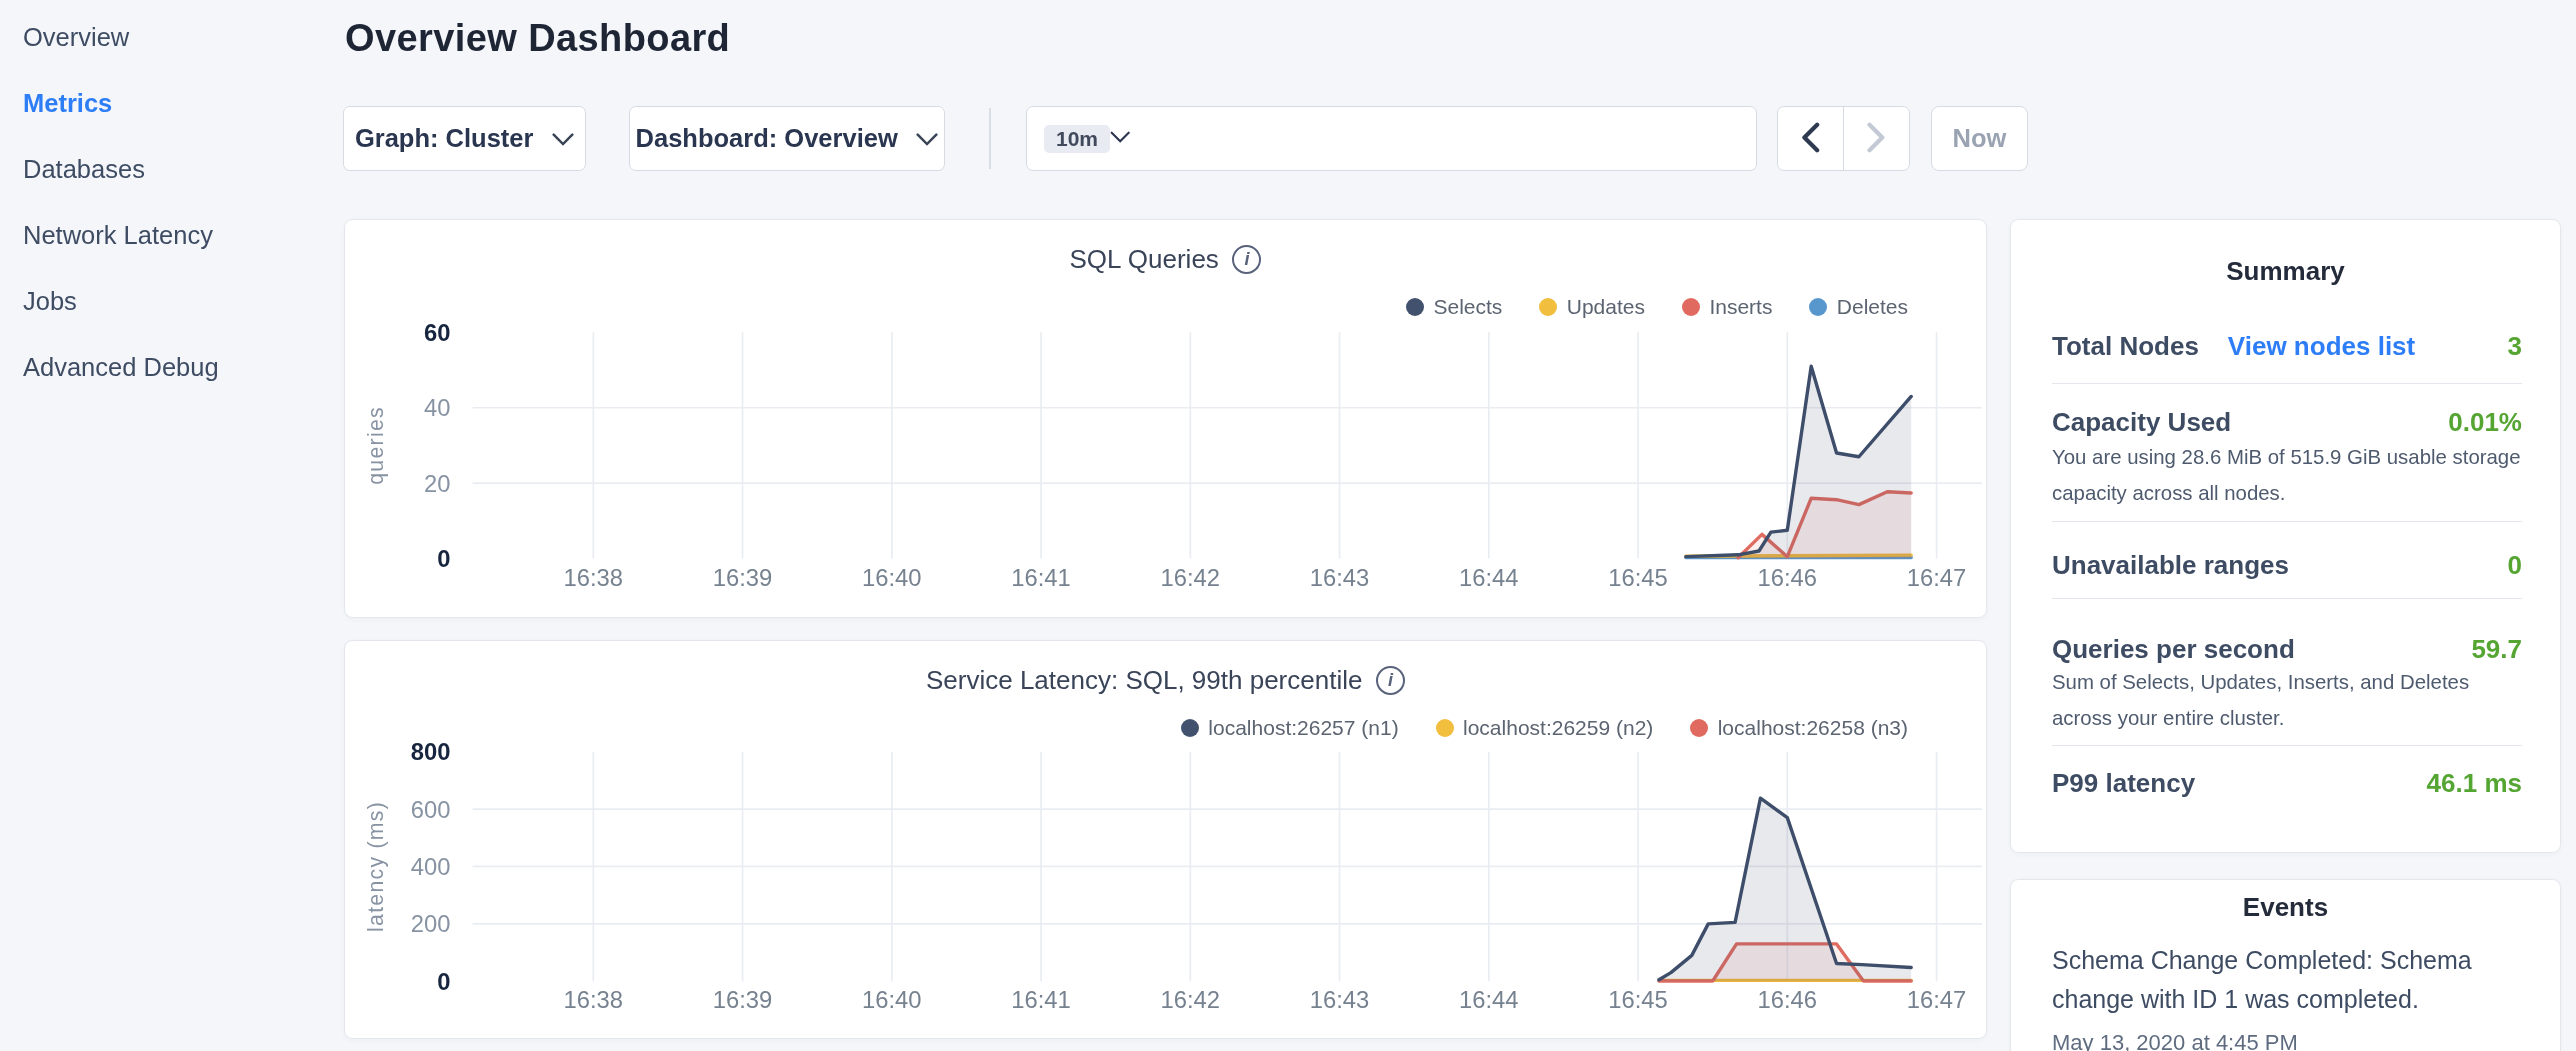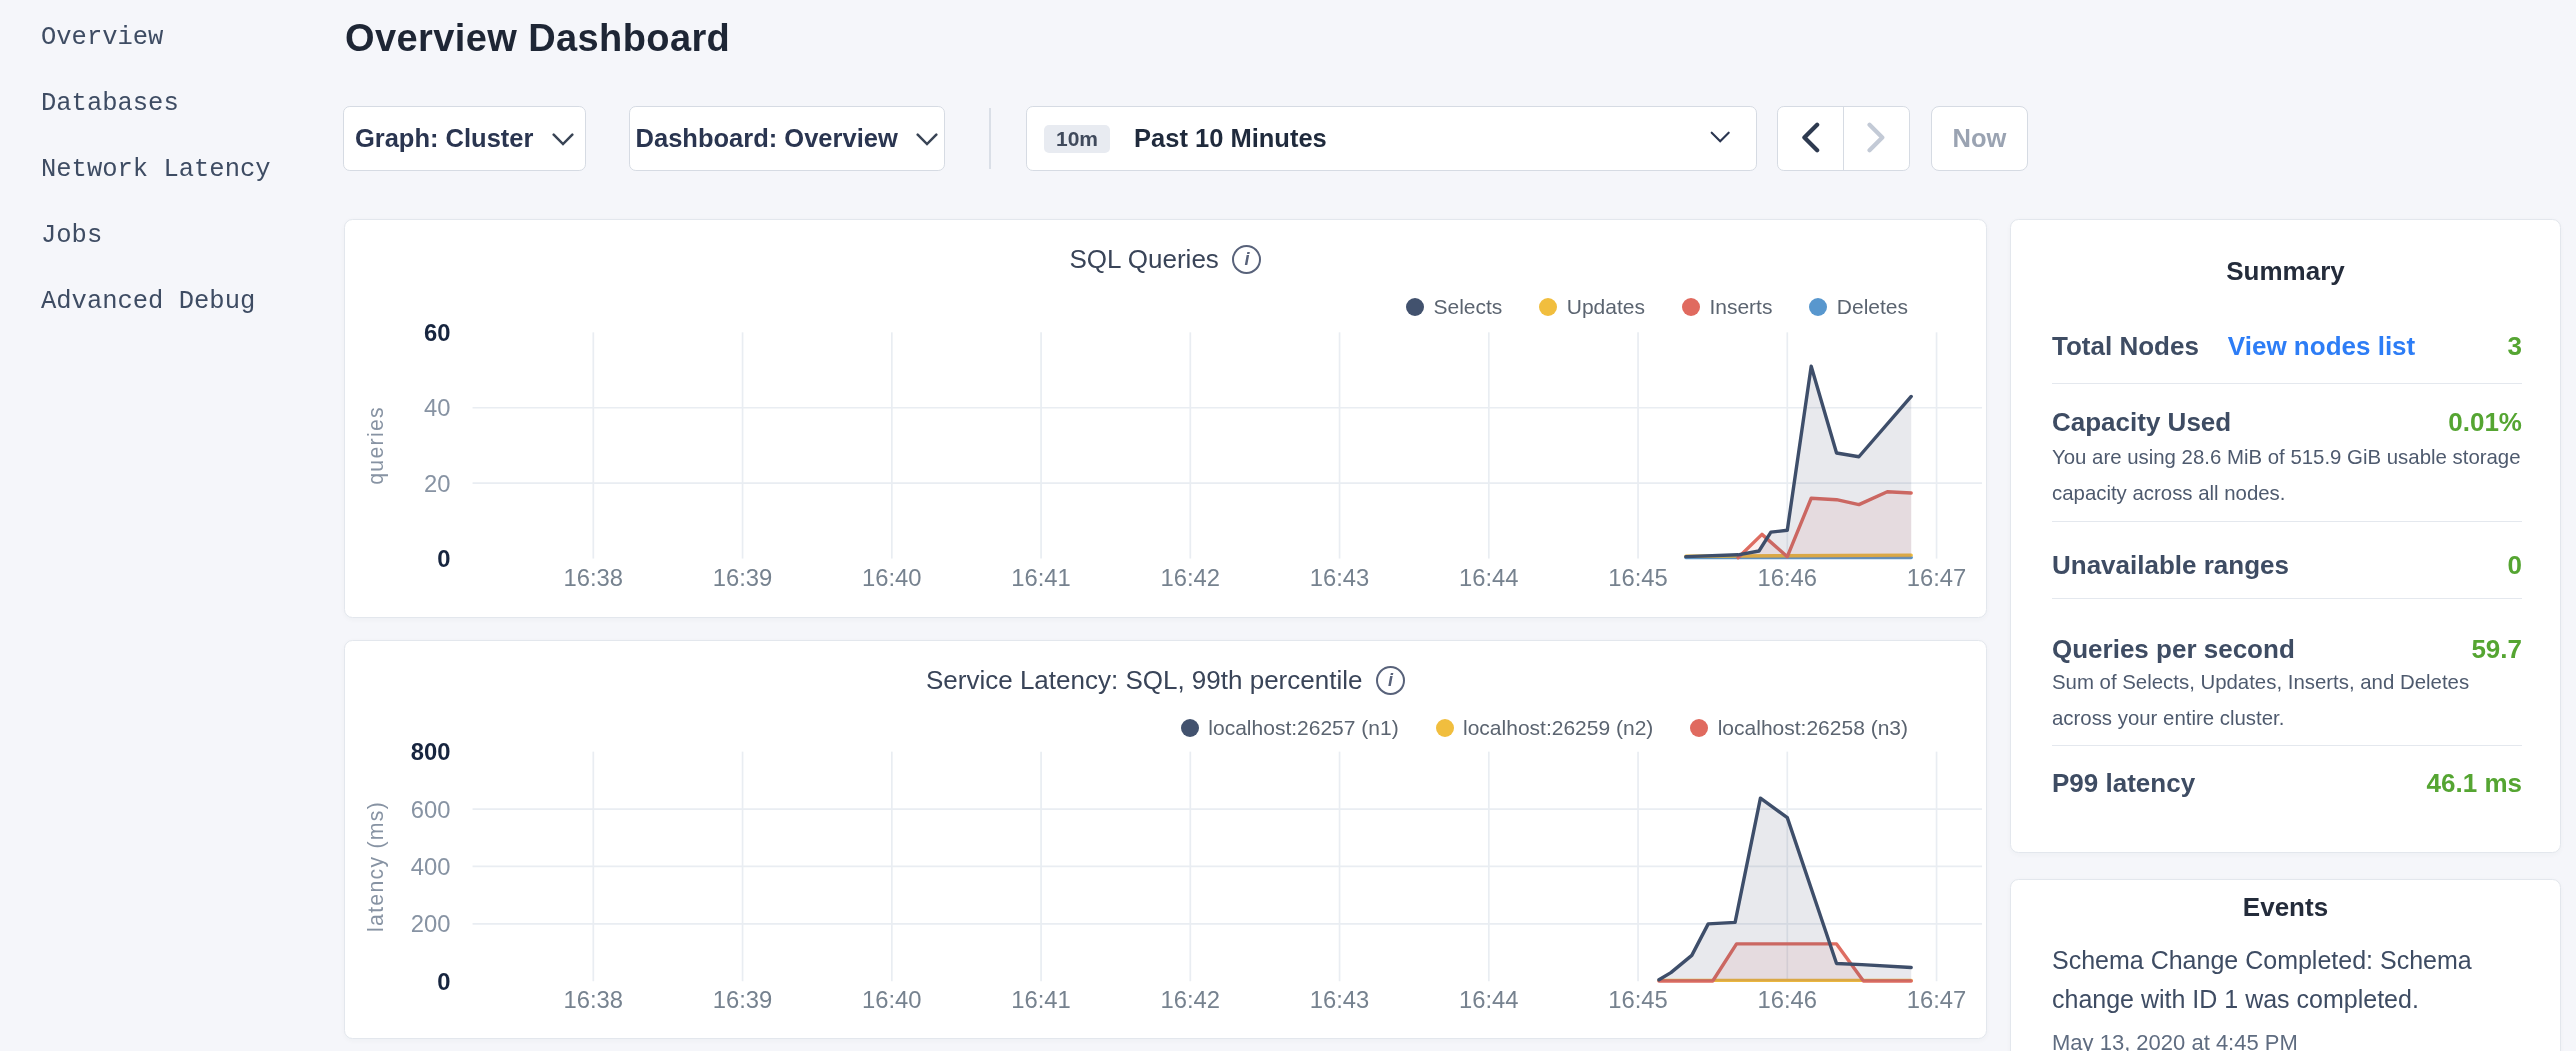--- a/index.html
+++ b/index.html
@@ -1,21 +1,21 @@
 <!DOCTYPE html>
 <html style="font-size:13.6px"><head>
 <meta charset="utf-8">
 <style>
   * { margin:0; padding:0; box-sizing:border-box; }
   html,body { width:2576px; height:1051px; overflow:hidden; }
   body { font-family:"Liberation Sans", sans-serif; background:#F5F6FA; color:#3E4C63; }
   #app { position:relative; width:2576px; height:1051px; }
 
   
-  .sidebar { position:absolute; left:41px; top:17px; width:306px;font-family:Liberation Mono, monospace; }
+  .sidebar { position:absolute; left:23px; top:17px; width:306px; }
   .nav-item { height:66px; line-height:41px; font-size:25.5px; color:#3E4C63; cursor:pointer; white-space:nowrap; }
   .nav-item.active { color:#2D7DF6; font-weight:700; }
 
   
   .page-title { position:absolute; left:345px; top:17px; font-size:38px; font-weight:700; color:#1E2635; letter-spacing:0.4px; }
   .pill { position:absolute; top:106px; height:65px; background:#fff; border:1.7px solid #D6DBE3; border-radius:6.8px;
           display:flex; align-items:center; justify-content:center; gap:18.7px; font-size:25.5px; font-weight:700; color:#2A3550; cursor:pointer; }
   .pill svg { flex:0 0 auto; }
   #graph-dd { left:343px; width:243px; }
   #dash-dd  { left:629px; width:316px; }
@@ -58,20 +58,21 @@
   .event-msg { position:absolute; left:41px; right:51px; font-size:25px; line-height:39px; color:#3E4C63; }
   .event-time { position:absolute; left:41px; font-size:22px; color:#5F6C80; }
 </style>
 </head>
 <body>
 
 <div id="app">
 
   <nav class="sidebar">
       <div class="nav-item">Overview</div>
+      <div class="nav-item active">Metrics</div>
       <div class="nav-item">Databases</div>
       <div class="nav-item">Network Latency</div>
       <div class="nav-item">Jobs</div>
       <div class="nav-item">Advanced Debug</div>
     </nav>
 
   <h1 class="page-title">Overview Dashboard</h1>
 
   <div class="pill" id="graph-dd">
     <span>Graph: Cluster</span>
@@ -82,21 +83,20 @@
   <div class="pill" id="dash-dd">
     <span>Dashboard: Overview</span>
     <span><svg width="22" height="13.6" viewBox="0 0 26 16">
           <polyline points="2,2 13,13 24,2" stroke="#394455" stroke-width="3" fill="none" stroke-linecap="round"></polyline>
         </svg></span>
   </div>
   <div class="toolbar-divider"></div>
 
   <div class="timebox">
     <span class="time-badge">10m</span>
-    <span class="time-label">Past 10 Minutes</span>
     <span><svg width="20.4" height="12.8" viewBox="0 0 24 15">
           <polyline points="2,2 12,12 22,2" stroke="#2A3550" stroke-width="2.5" fill="none" stroke-linecap="round"></polyline>
         </svg></span>
   </div>
 
   <div class="arrow-group">
     <div class="arrow-cell">
       <span><svg width="18.7" height="31" viewBox="0 0 22 36">
             <polyline points="19,3 4,18 19,33" stroke="#2E3A50" stroke-width="5" fill="none" stroke-linecap="round" stroke-linejoin="round"></polyline>
           </svg></span>

